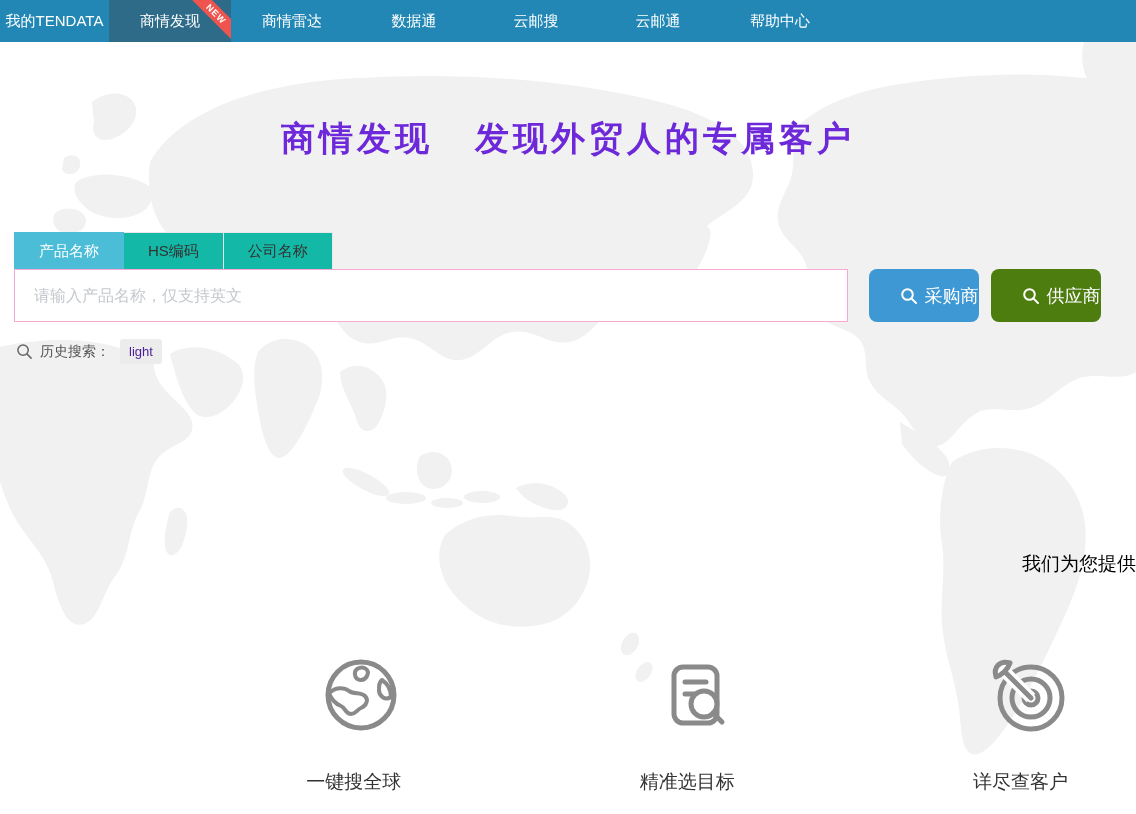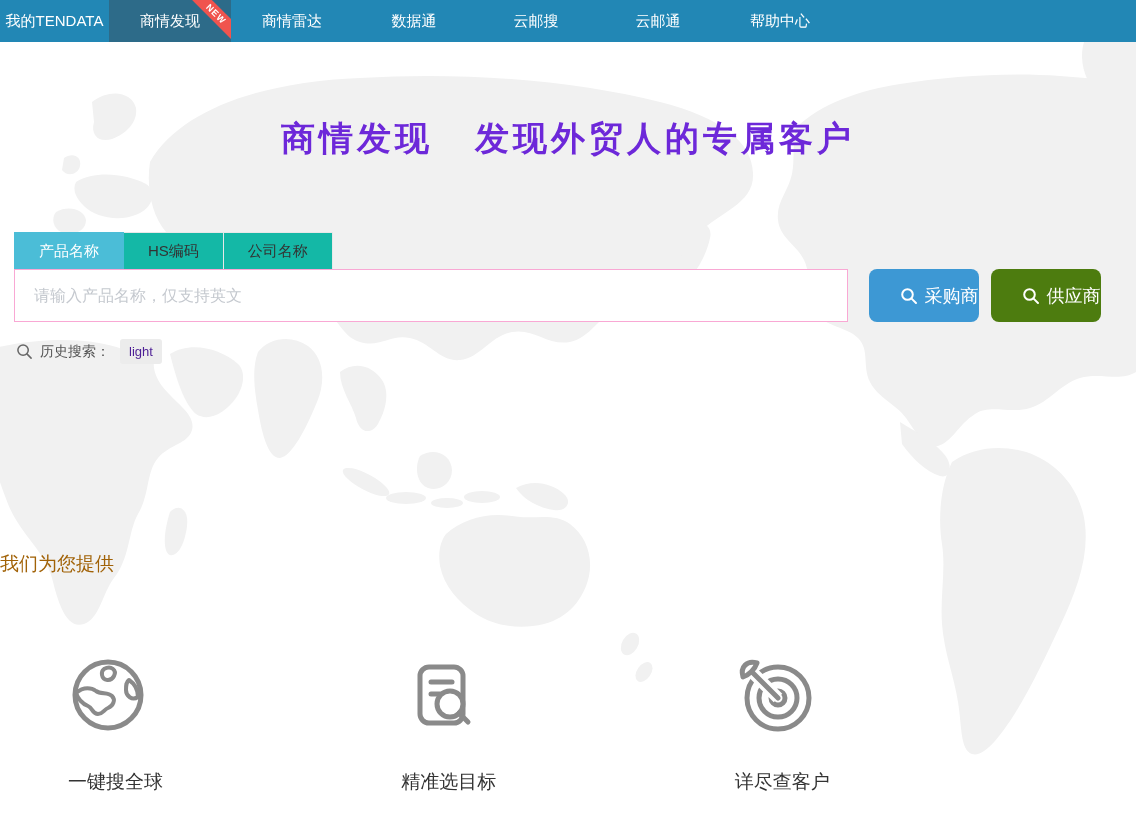--- a/index.html
+++ b/index.html
@@ -43,23 +43,23 @@
   .btn.buyer { background:#3d98d4; margin-left:21px; }
   .btn.supplier { background:#4d7c0f; margin-left:12px; }
 
   
   .history { display:flex; align-items:center; margin:17px 0 16px 16px; font-size:14px; color:#555; }
   .history svg { margin-right:7px; }
   .tag { background:#ececec; color:#4c1d95; font-size:13px; padding:5px 9px;
     border-radius:3px; margin-left:10px; cursor:pointer; }
 
   
-  .provide-heading { text-align:left; font-size:19px; color:#a16207; margin-top:187px; }
+  .provide-heading { text-align:right; font-size:19px; color:#000000; margin-top:187px; }
   .features { width:1000px; margin:78px auto 0; display:flex; }
-  .feature { flex:1; text-align:left; }
+  .feature { flex:1; text-align:right; }
   .feature-label { margin-top:30px; font-size:19px; color:#333; }
 </style>
 </head>
 <body>
 
 <div class="topnav">
   <div class="nav-item first">
     <span>我的TENDATA</span>
   </div>
   <div class="nav-item active">

